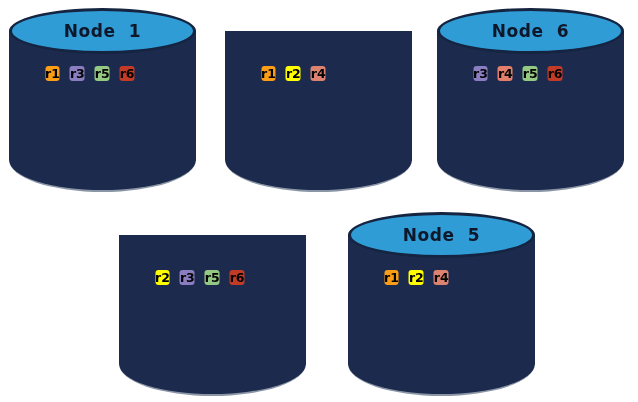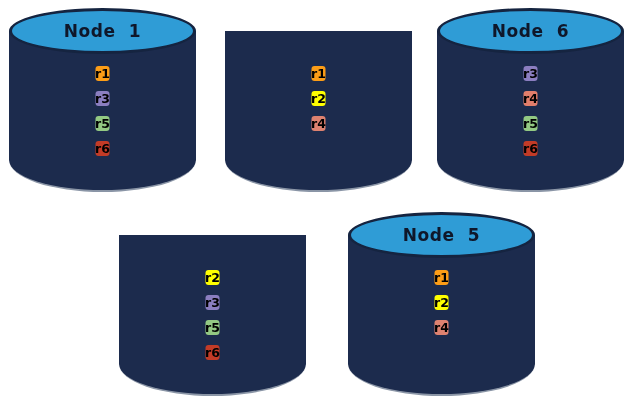--- a/index.html
+++ b/index.html
@@ -49,24 +49,23 @@
     word-spacing: 7px;
     text-align: center;
   }
   .bars {
     position: absolute;
     top: 58px;
     left: 50%;
     transform: translateX(-50%);
     width: 115px;
     display: flex;
-    flex-direction: column;
+    flex-direction: row;
     gap: 10px;
     z-index: 3;
-    align-items: center;
   }
   .bar {
     height: 15px;
     border-radius: 3px;
     display: flex;
     align-items: center;
     justify-content: center;
     color: #000000;
     font-weight: bold;
     font-size: 12.5px;

